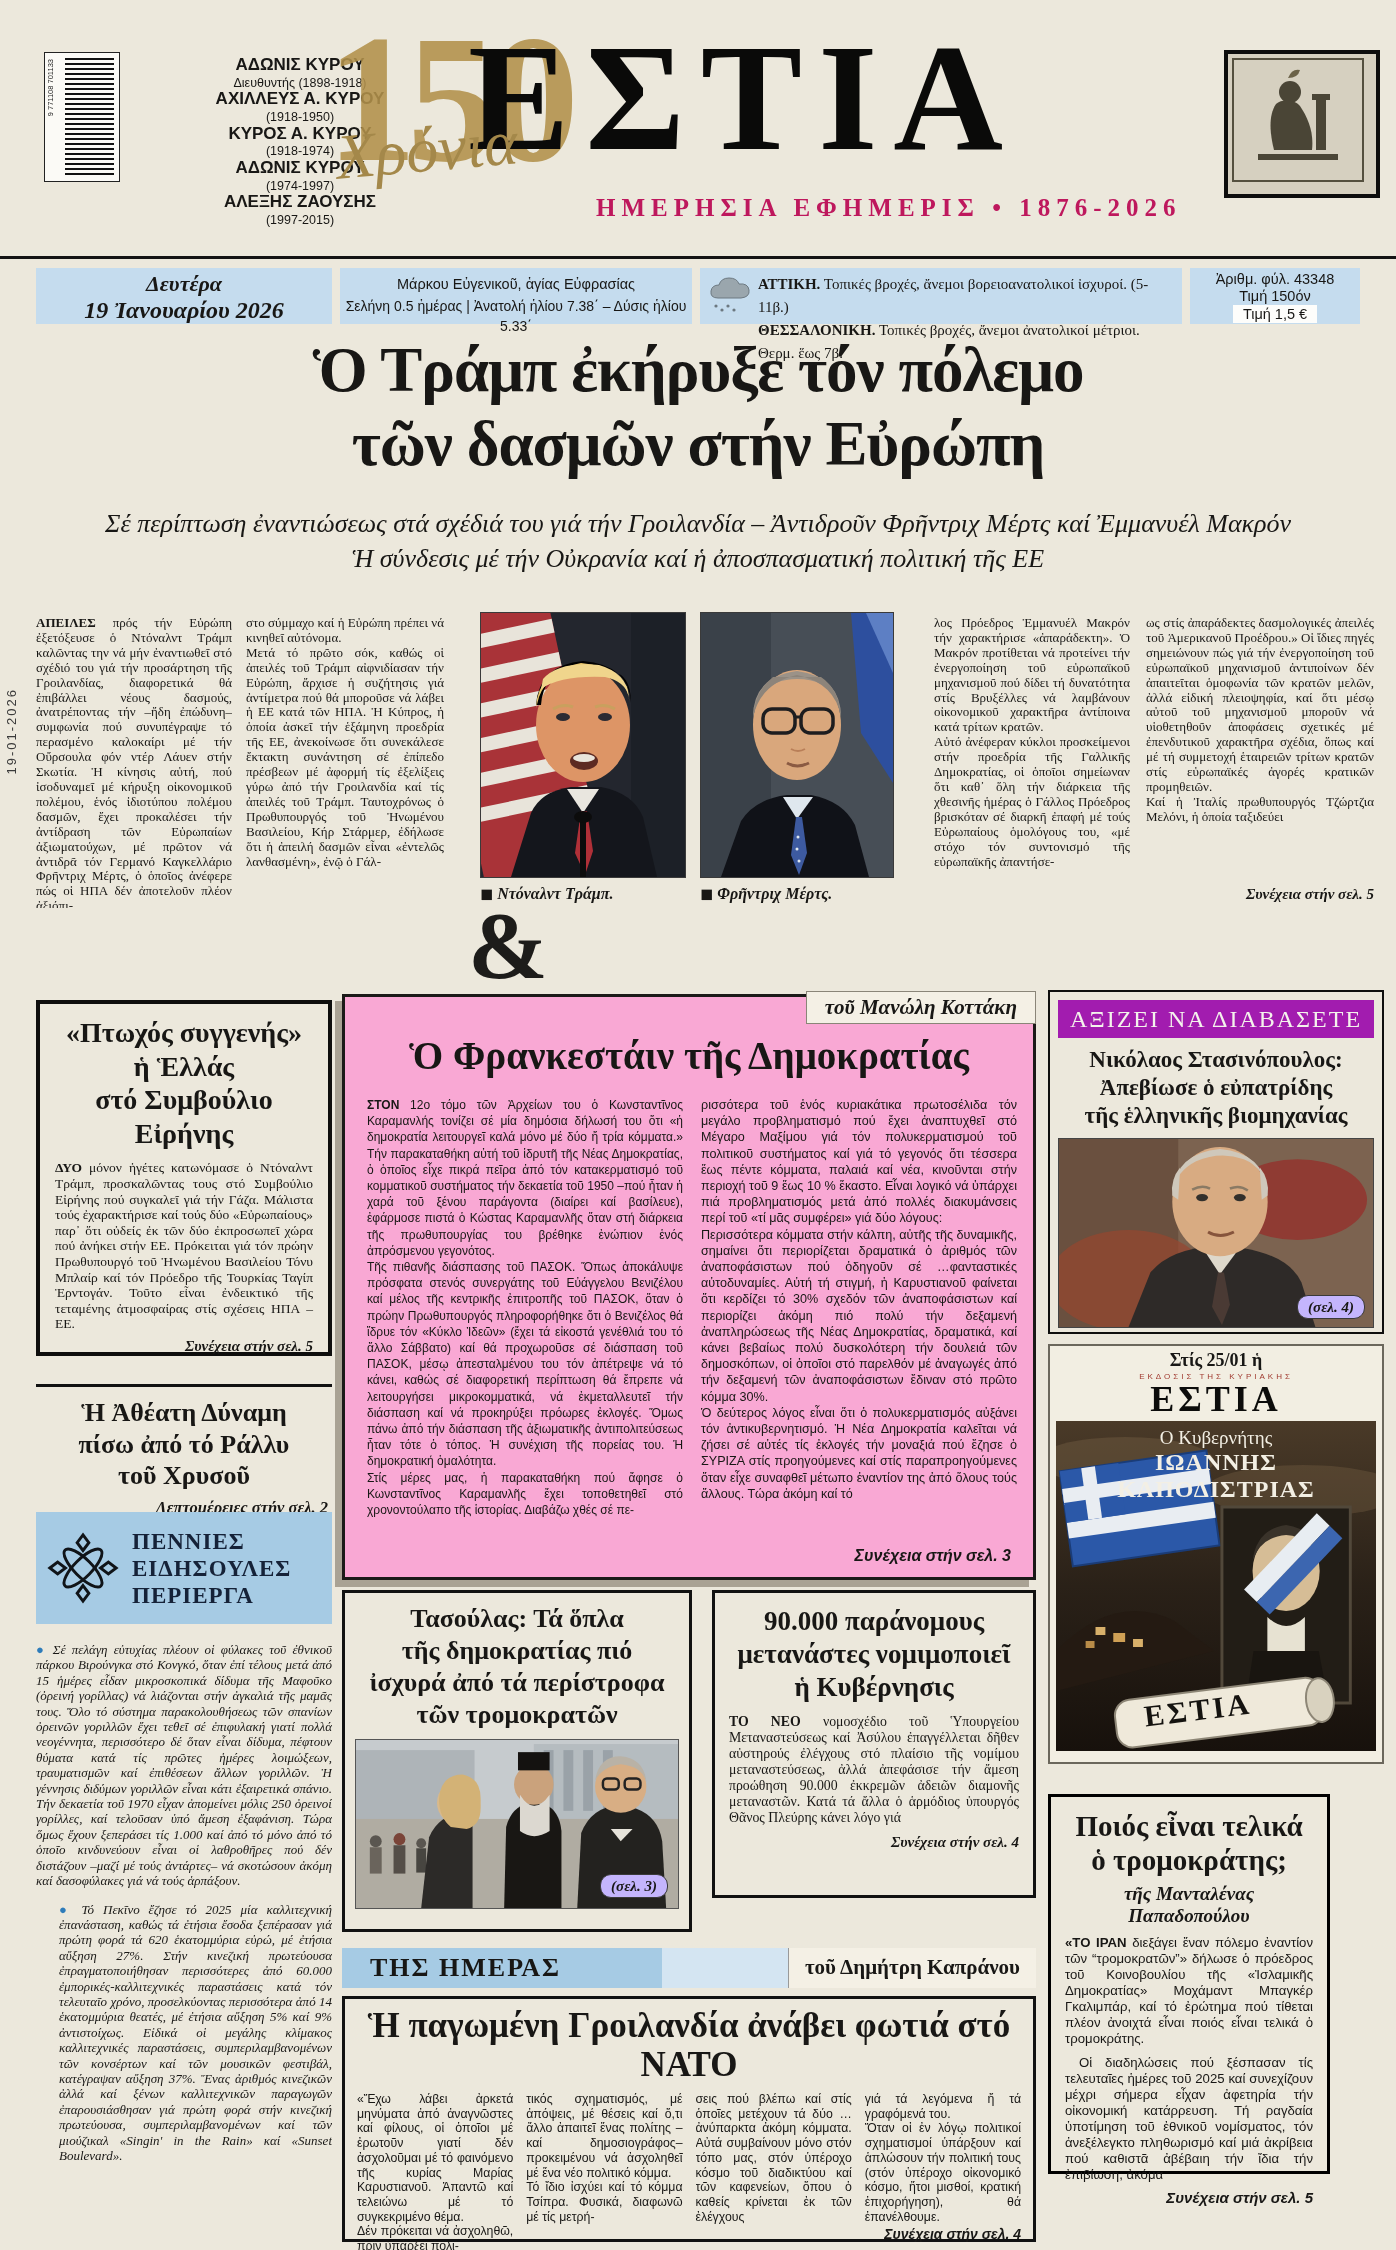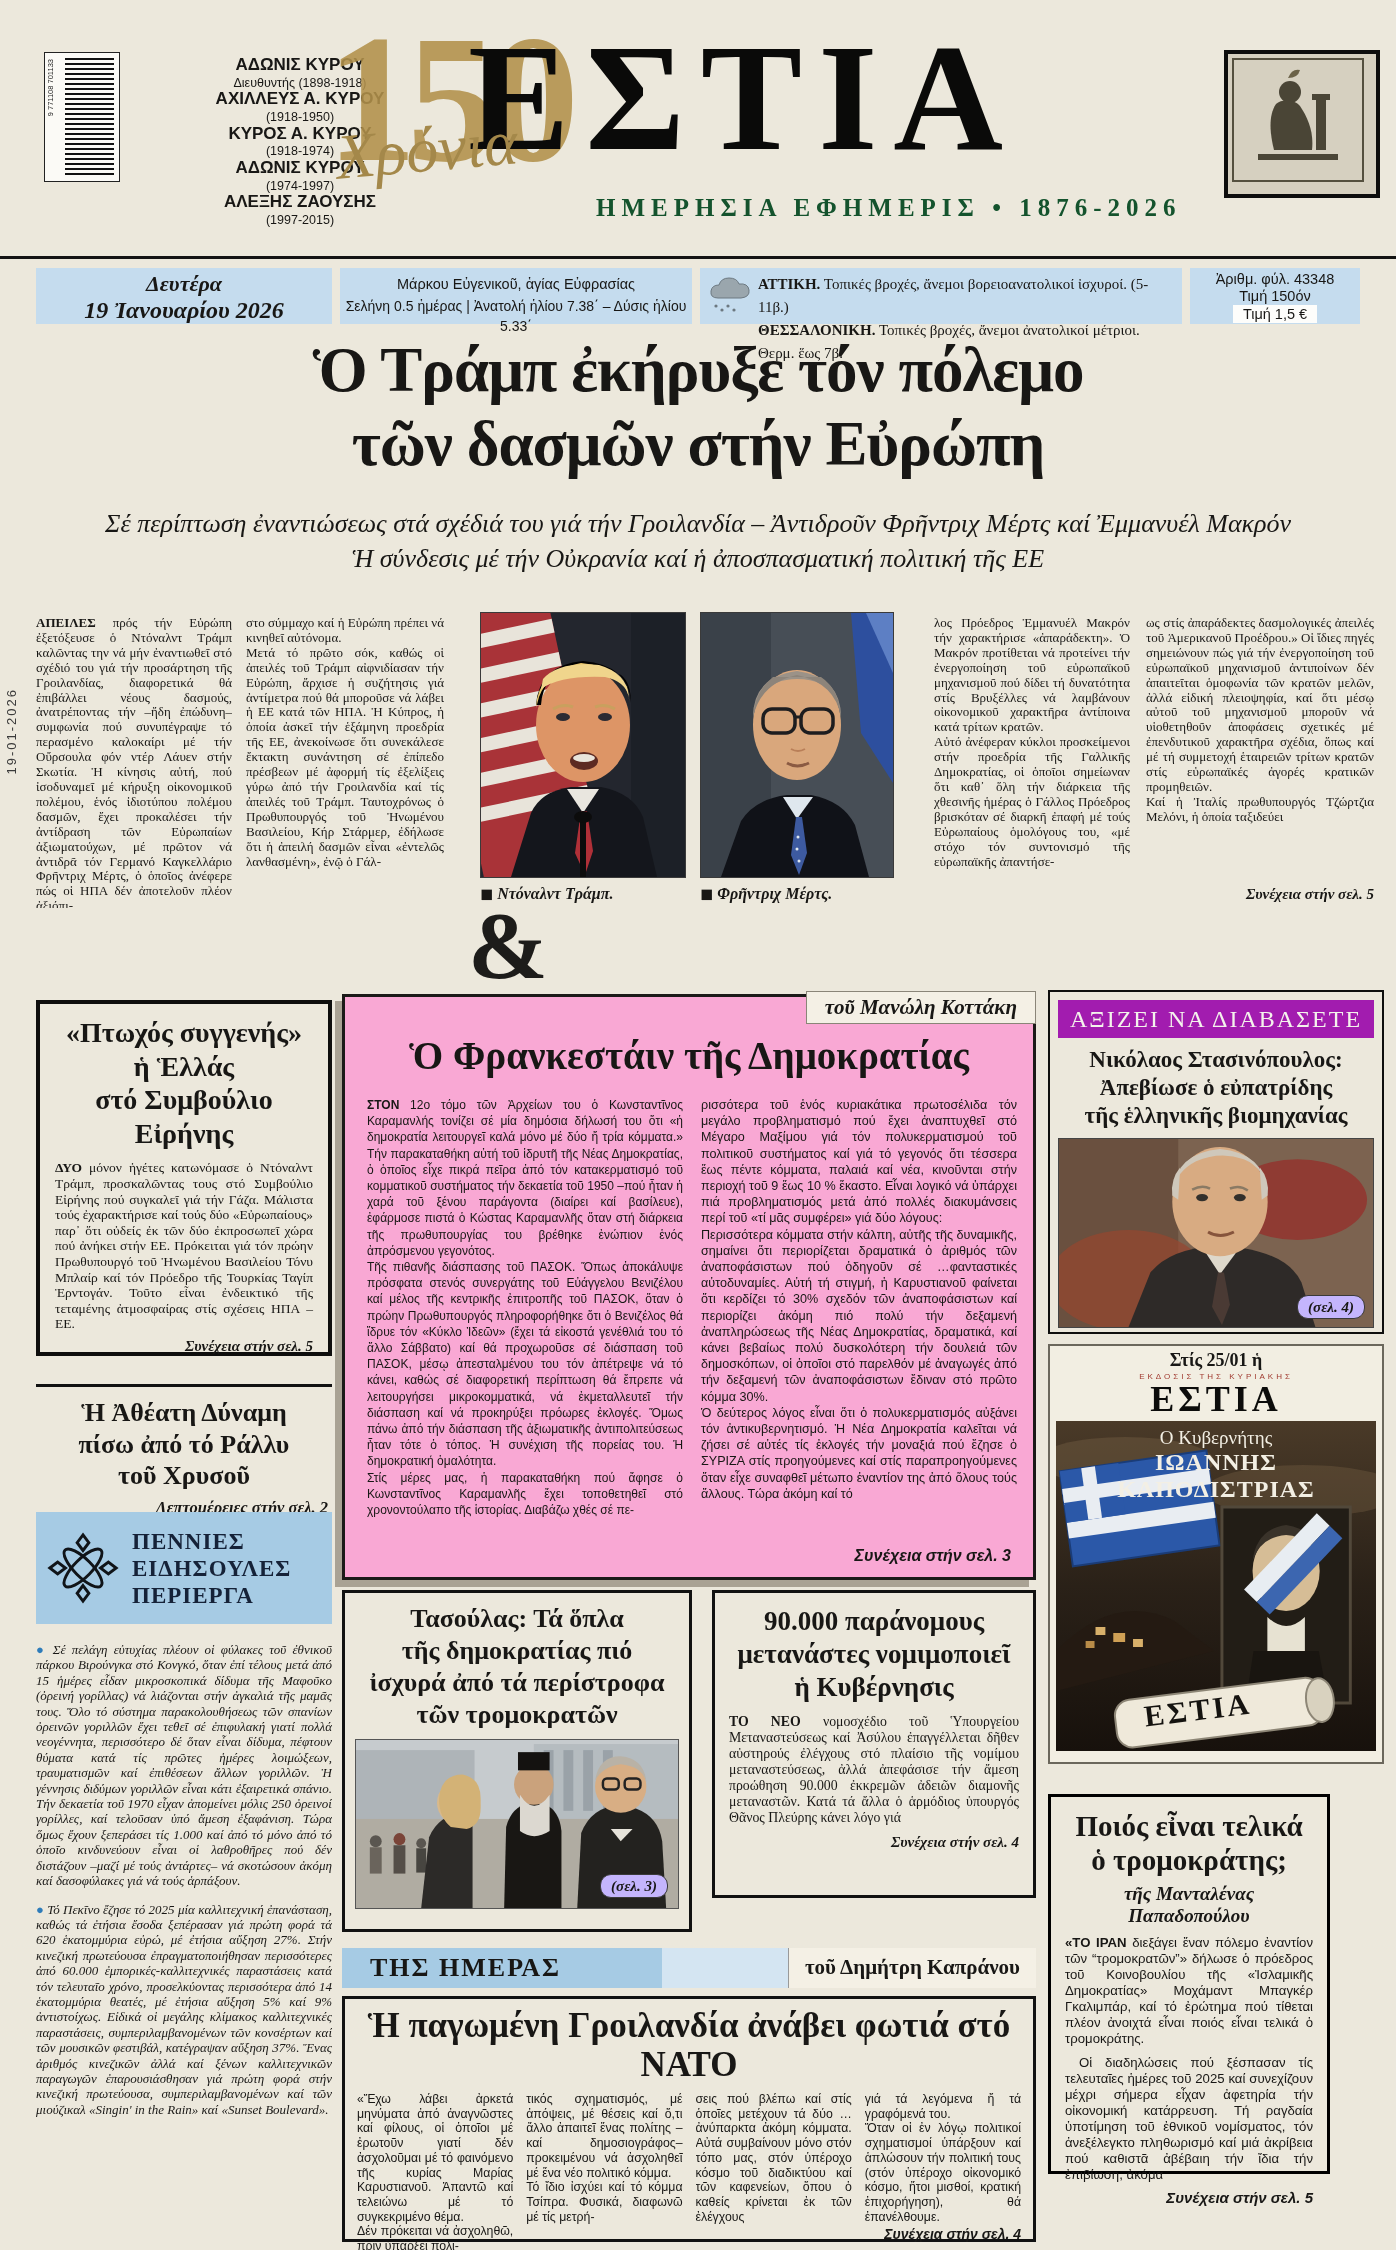--- a/index.html
+++ b/index.html
@@ -48,21 +48,21 @@
     <div>
       <span class="sans" style="font-weight:bold;font-size:17px;">ΑΛΕΞΗΣ ΖΑΟΥΣΗΣ</span><br>
       <span class="sans" style="font-size:12.5px;">(1997-2015)</span>
     </div>
   </div>
 
   <div class="abs" style="left:326px;top:8px;font-size:182px;font-weight:bold;color:#b2914b;opacity:.88;letter-spacing:-10px;line-height:1;z-index:1;">150</div>
   <div class="abs" style="left:336px;top:118px;font-size:64px;font-style:italic;color:#a4884a;transform:rotate(-5deg);z-index:3;line-height:1;">Χρόνια</div>
 
   <div class="abs" style="left:468px;top:22px;font-size:152px;font-weight:900;letter-spacing:16px;line-height:1;color:#0a0a09;z-index:2;">ΕΣΤΙΑ</div>
-  <div class="abs" style="left:596px;top:194px;font-size:25px;font-weight:bold;letter-spacing:6px;color:#14532d;">ΗΜΕΡΗΣΙΑ ΕΦΗΜΕΡΙΣ • 1876-2026</div>
+  <div class="abs" style="left:596px;top:194px;font-size:25px;font-weight:bold;letter-spacing:6px;color:#be185d;">ΗΜΕΡΗΣΙΑ ΕΦΗΜΕΡΙΣ • 1876-2026</div>
 
   <div class="abs" style="left:1224px;top:50px;width:148px;height:140px;border:4px solid #0d0d0d;background:#d6d0c0;">
     <svg viewBox="0 0 140 132" width="140" height="132">
       <rect x="5" y="5" width="130" height="122" fill="none" stroke="#55503f" stroke-width="2"></rect>
       <circle cx="62" cy="38" r="11" fill="#4a4536"></circle>
       <path d="M48 50 C40 62 42 80 46 96 L84 96 C86 78 80 64 72 52 C68 46 54 44 48 50 Z" fill="#4a4536"></path>
       <rect x="88" y="44" width="10" height="52" fill="#4a4536"></rect>
       <rect x="84" y="40" width="18" height="6" fill="#4a4536"></rect>
       <path d="M30 100 L110 100 L110 106 L30 106 Z" fill="#4a4536"></path>
       <path d="M60 24 q4 -10 12 -8 q-2 8 -12 8 Z" fill="#6b6248"></path>
@@ -206,21 +206,21 @@
       <div>ΠΕΝΝΙΕΣ</div>
       <div>ΕΙΔΗΣΟΥΛΕΣ</div>
       <div>ΠΕΡΙΕΡΓΑ</div>
     </div>
   </div>
 
   <div class="abs" style="left:36px;top:1642px;width:296px;height:572px;overflow:hidden;">
     <div class="just" style="font-style:italic;font-size:13px;line-height:15.4px;margin-bottom:13px;">
       <span style="color:#2e7cba;font-style:normal;">●</span><span> Σέ πελάγη εὐτυχίας πλέουν οἱ φύλακες τοῦ ἐθνικοῦ πάρκου Βιρούνγκα στό Κονγκό, ὅταν ἐπί τέλους μετά ἀπό 15 ἡμέρες εἶδαν μικροσκοπικά δίδυμα τῆς Μαφοῦκο (ὀρεινή γορίλλας) νά λιάζονται στήν ἀγκαλιά τῆς μαμᾶς τους. Ὅλο τό σύστημα παρακολουθήσεως τῶν σπανίων ὀρεινῶν γοριλλῶν ἔχει τεθεῖ σέ ἐπιφυλακή γιατί πολλά νεογέννητα, περισσότερο δέ ὅταν εἶναι δίδυμα, πέφτουν θύματα κατά τίς πρῶτες ἡμέρες λοιμώξεων, τραυματισμῶν καί ἐπιθέσεων ἄλλων γοριλλῶν. Ἡ γέννησις διδύμων γοριλλῶν εἶναι κάτι ἐξαιρετικά σπάνιο. Τήν δεκαετία τοῦ 1970 εἶχαν ἀπομείνει μόλις 250 ὀρεινοί γορίλλες, καί τελοῦσαν ὑπό ἄμεση ἐξαφάνιση. Τώρα ὅμως ἔχουν ξεπεράσει τίς 1.000 καί ἀπό τό μόνο ἀπό τό ὁποῖο κινδυνεύουν εἶναι οἱ λαθροθῆρες πού δέν διστάζουν –μαζί μέ τούς ἀντάρτες– νά σκοτώσουν ἀκόμη καί δασοφύλακες γιά νά τούς ἁρπάξουν.</span>
     </div>
-    <div class="just" style="font-style:italic;font-size:13px;line-height:15.4px;">
+    <div class="just" style="font-style:italic;font-size:13px;line-height:15.4px;margin-left:23px;">
       <span style="color:#2e7cba;font-style:normal;">●</span><span> Τό Πεκῖνο ἔζησε τό 2025 μία καλλιτεχνική ἐπανάσταση, καθώς τά ἐτήσια ἔσοδα ξεπέρασαν γιά πρώτη φορά τά 620 ἑκατομμύρια εὐρώ, μέ ἐτήσια αὔξηση 27%. Στήν κινεζική πρωτεύουσα ἐπραγματοποιήθησαν περισσότερες ἀπό 60.000 ἐμπορικές-καλλιτεχνικές παραστάσεις κατά τόν τελευταῖο χρόνο, προσελκύοντας περισσότερα ἀπό 14 ἑκατομμύρια θεατές, μέ ἐτήσια αὔξηση 5% καί 9% ἀντιστοίχως. Εἰδικά οἱ μεγάλης κλίμακος καλλιτεχνικές παραστάσεις, συμπεριλαμβανομένων τῶν κονσέρτων καί τῶν μουσικῶν φεστιβάλ, κατέγραψαν αὔξηση 37%. Ἕνας ἀριθμός κινεζικῶν ἀλλά καί ξένων καλλιτεχνικῶν παραγωγῶν ἐπαρουσιάσθησαν γιά πρώτη φορά στήν κινεζική πρωτεύουσα, συμπεριλαμβανομένων καί τῶν μιούζικαλ «Singin' in the Rain» καί «Sunset Boulevard».</span>
     </div>
   </div>
 
   <div class="abs" style="left:342px;top:994px;width:694px;height:586px;border:3px solid #1b1a18;background:#f9a8d4;box-shadow:-7px 7px 0 #a9a294;box-sizing:border-box;">
     <div class="abs" style="top:-6px;right:-3px;background:#f4f0e5;border:1px solid #8a8578;padding:3px 18px;font-style:italic;font-weight:bold;font-size:21px;">τοῦ Μανώλη Κοττάκη</div>
     <div class="abs ctr" style="left:0;top:36px;width:100%;font-size:39px;font-weight:bold;">Ὁ Φρανκεστάιν τῆς Δημοκρατίας</div>
     <div class="abs sans just" style="left:22px;top:100px;width:316px;height:452px;overflow:hidden;font-size:12px;line-height:16.2px;">
       <b>ΣΤΟΝ</b><span class="prl"> 12ο τόμο τῶν Ἀρχείων του ὁ Κωνσταντῖνος Καραμανλής τονίζει σέ μία δημόσια δήλωσή του ὅτι «ἡ δημοκρατία λειτουργεῖ καλά μόνο μέ δύο ἤ τρία κόμματα.» Τήν παρακαταθήκη αὐτή τοῦ ἱδρυτῆ τῆς Νέας Δημοκρατίας, ὁ ὁποῖος εἶχε πικρά πεῖρα ἀπό τόν κατακερματισμό τοῦ κομματικοῦ συστήματος τήν δεκαετία τοῦ 1950 –πού ἦταν ἡ χαρά τοῦ ξένου παράγοντα (διαίρει καί βασίλευε), ἐφάρμοσε πιστά ὁ Κώστας Καραμανλῆς ὅταν στή διάρκεια τῆς πρωθυπουργίας του βρέθηκε ἐνώπιον ἑνός ἀπρόσμενου γεγονότος.
 Τῆς πιθανῆς διάσπασης τοῦ ΠΑΣΟΚ. Ὅπως ἀποκάλυψε πρόσφατα στενός συνεργάτης τοῦ Εὐάγγελου Βενιζέλου καί μέλος τῆς κεντρικῆς ἐπιτροπῆς τοῦ ΠΑΣΟΚ, ὅταν ὁ πρώην Πρωθυπουργός πληροφορήθηκε ὅτι ὁ Βενιζέλος θά ἵδρυε τόν «Κύκλο Ἰδεῶν» (ἔχει τά εἰκοστά γενέθλιά του τό ἄλλο Σάββατο) καί θά προχωροῦσε σέ διάσπαση τοῦ ΠΑΣΟΚ, μέσῳ ἀπεσταλμένου του τόν ἀπέτρεψε νά τό κάνει, καθώς σέ διαφορετική περίπτωση θά ἔπρεπε νά λειτουργήσει μικροκομματικά, νά ἐκμεταλλευτεῖ τήν διάσπαση καί νά προκηρύξει πρόωρες ἐκλογές. Ὅμως πάνω ἀπό τήν διάσπαση τῆς ἀξιωματικῆς ἀντιπολιτεύσεως ἦταν τότε ὁ τόπος. Ἡ συνέχιση τῆς πορείας του. Ἡ δημοκρατική ὁμαλότητα.

